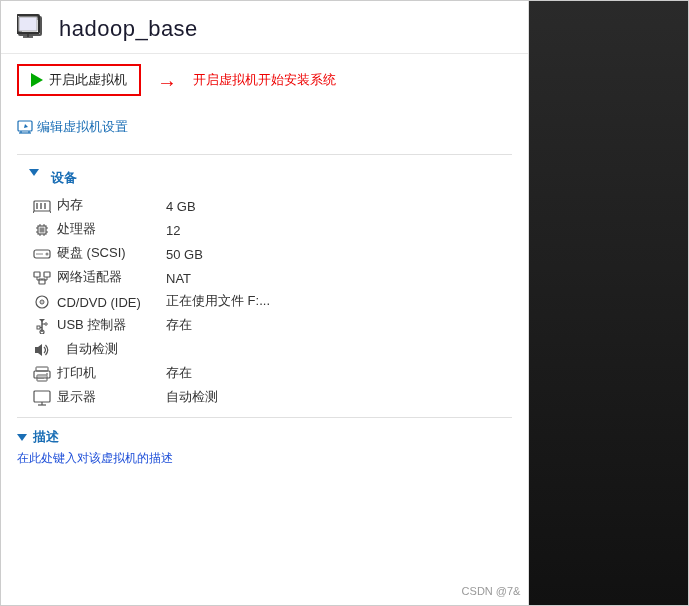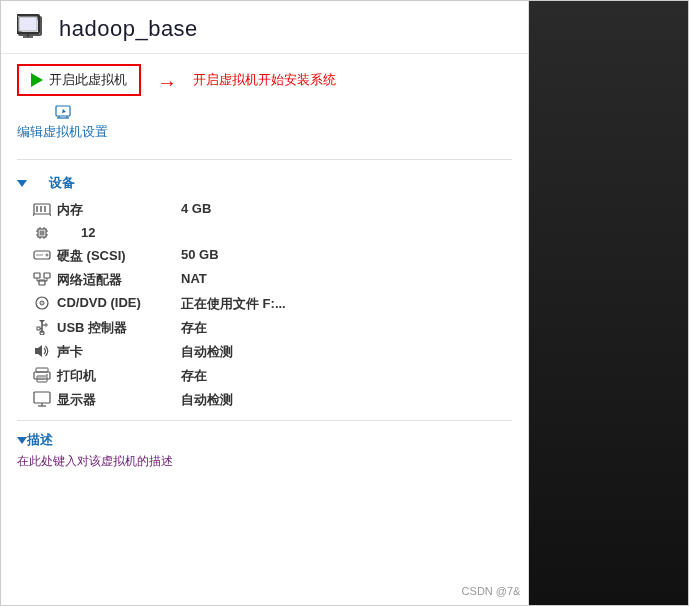--- a/index.html
+++ b/index.html
@@ -65,21 +65,21 @@
       font-weight: 400;
       color: #1a1a2e;
       letter-spacing: 0.5px;
     }
 
     
     .actions-area {
       padding: 10px 16px;
       display: flex;
       flex-direction: column;
-      gap: 7px;
+      gap: 20px;
     }
 
     .action-row {
       display: flex;
       align-items: center;
       gap: 16px;
     }
 
     .start-btn {
       display: flex;
@@ -117,34 +117,33 @@
 
     .edit-link {
       display: flex;
       align-items: center;
       gap: 4px;
       color: #1a6eb5;
       font-size: 13px;
       cursor: pointer;
       text-decoration: none;
       padding: 2px 0;
-      flex-direction: column;
     }
 
     .edit-icon-wrap {
       display: inline-flex;
       align-items: center;
     }
 
     
     .section-header {
       display: flex;
-      align-items: center;
-      gap: 22px;
-      padding: 8px 16px 4px 16px;
+      align-items: flex-start;
+      gap: 12px;
+      padding: 8px 16px 4px 28px;
       color: #1a6eb5;
       font-size: 13px;
       font-weight: 600;
     }
 
     .triangle-down {
       width: 0;
       height: 0;
       border-left: 5px solid transparent;
       border-right: 5px solid transparent;
@@ -153,24 +152,23 @@
     }
 
     
     .device-table {
       padding: 2px 16px 2px 30px;
       width: 100%;
     }
 
     .device-row {
       display: flex;
-      align-items: flex-start;
+      align-items: flex-end;
       padding: 3px 0;
       border-bottom: none;
-      font-weight: bold;
     }
 
     .device-icon {
       width: 22px;
       height: 16px;
       margin-right: 4px;
       display: inline-flex;
       align-items: center;
       justify-content: center;
       flex-shrink: 0;
@@ -178,45 +176,46 @@
 
     .device-name {
       color: #333;
       min-width: 100px;
       font-size: 13px;
     }
 
     .device-value {
       color: #333;
       font-size: 13px;
-      margin-left: 24px;
+      margin-left: 9px;
     }
 
     .divider {
       height: 1px;
       background: #e0e0e0;
       margin: 6px 16px;
     }
 
     
     .desc-section {
       padding: 4px 16px;
     }
 
     .desc-header {
       display: flex;
       align-items: center;
+      gap: 6px;
       color: #1a6eb5;
       font-size: 13px;
       font-weight: 600;
       margin-bottom: 4px;
     }
 
     .desc-text {
-      color: #701a75;
+      color: #1d4ed8;
       font-size: 12px;
     }
 
     
     .footer-watermark {
       position: absolute;
       bottom: 8px;
       right: 8px;
       color: #999;
       font-size: 11px;
@@ -308,20 +307,21 @@
             <line x1="6" y1="4" x2="6" y2="2" stroke="#555" stroke-width="1"></line>
             <line x1="10" y1="4" x2="10" y2="2" stroke="#555" stroke-width="1"></line>
             <line x1="6" y1="12" x2="6" y2="14" stroke="#555" stroke-width="1"></line>
             <line x1="10" y1="12" x2="10" y2="14" stroke="#555" stroke-width="1"></line>
             <line x1="4" y1="6" x2="2" y2="6" stroke="#555" stroke-width="1"></line>
             <line x1="4" y1="10" x2="2" y2="10" stroke="#555" stroke-width="1"></line>
             <line x1="12" y1="6" x2="14" y2="6" stroke="#555" stroke-width="1"></line>
             <line x1="12" y1="10" x2="14" y2="10" stroke="#555" stroke-width="1"></line>
           </svg>
         </div>
+        <span class="device-name">处理器</span>
         <span class="device-value">12</span>
       </div>
 
       <div class="device-row">
         <div class="device-icon">
           <svg width="18" height="14" viewBox="0 0 18 14">
             <rect x="1" y="3" width="16" height="8" rx="2" fill="none" stroke="#555" stroke-width="1.2"></rect>
             <circle cx="14" cy="7" r="1.5" fill="#888"></circle>
             <line x1="3" y1="7" x2="10" y2="7" stroke="#888" stroke-width="1"></line>
           </svg>
@@ -375,21 +375,20 @@
       </div>
 
       <div class="device-row">
         <div class="device-icon">
           <svg width="16" height="14" viewBox="0 0 16 14">
             <polygon points="1,4 1,10 4,10 8,13 8,1 4,4" fill="#555"></polygon>
             <path d="M10,4 Q13,7 10,10" fill="none" stroke="#555" stroke-width="1.2"></path>
             <path d="M11.5,2 Q16,7 11.5,12" fill="none" stroke="#555" stroke-width="1.2"></path>
           </svg>
         </div>
-        <span class="device-name">声卡</span>
         <span class="device-value">自动检测</span>
       </div>
 
       <div class="device-row">
         <div class="device-icon">
           <svg width="18" height="16" viewBox="0 0 18 16">
             <rect x="3" y="1" width="12" height="4" rx="0.5" fill="none" stroke="#555" stroke-width="1"></rect>
             <rect x="1" y="5" width="16" height="7" rx="1" fill="none" stroke="#555" stroke-width="1.2"></rect>
             <rect x="4" y="9" width="10" height="6" rx="0.5" fill="none" stroke="#555" stroke-width="1"></rect>
             <line x1="5" y1="11" x2="13" y2="11" stroke="#888" stroke-width="1"></line>

